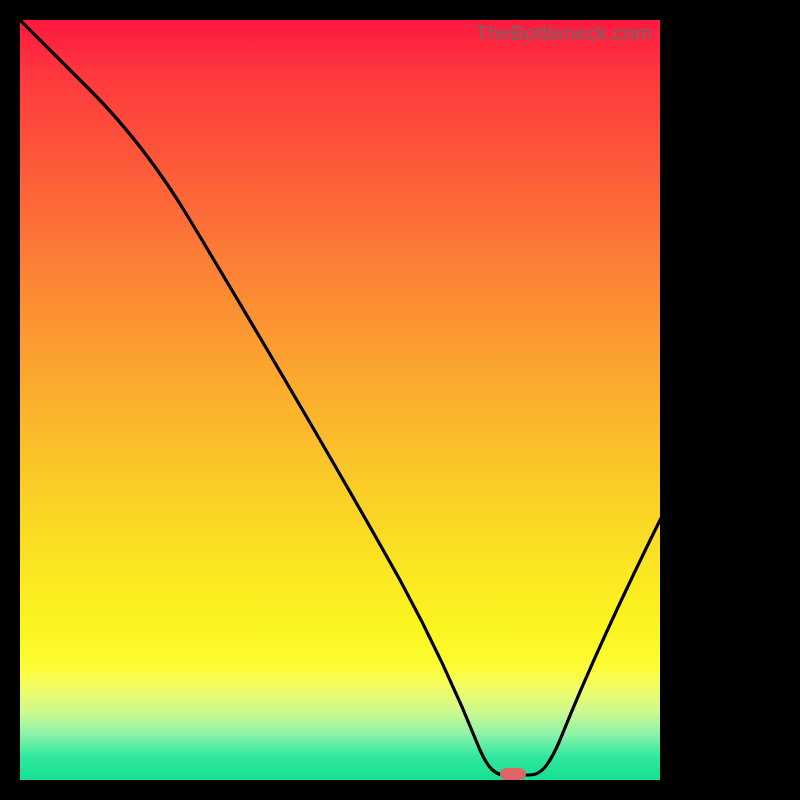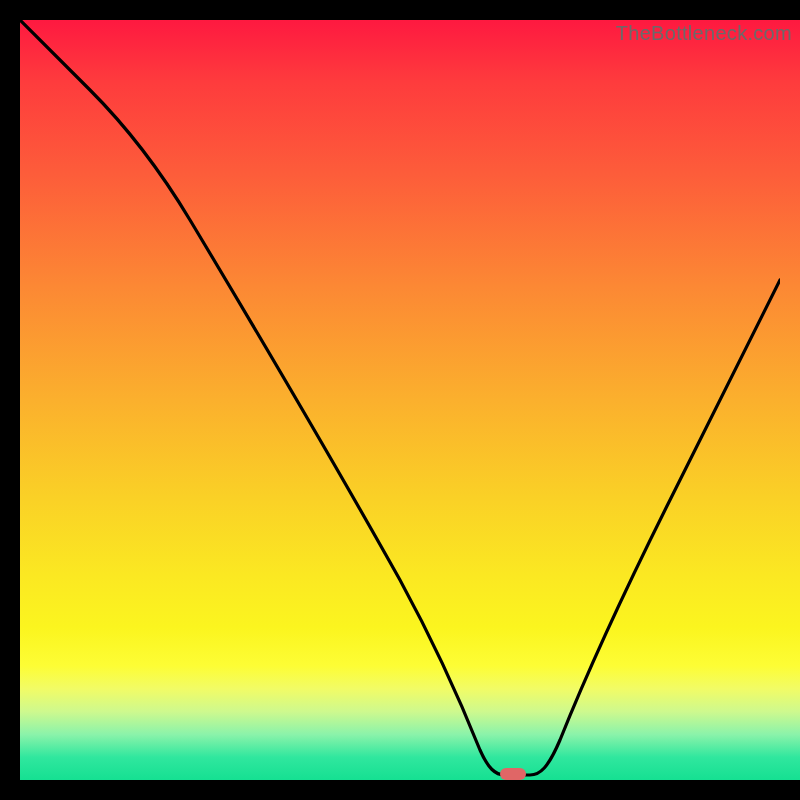--- a/index.html
+++ b/index.html
@@ -14,21 +14,21 @@
   .frame {
     position: relative;
     width: 800px;
     height: 800px;
     background: #000;
   }
   .plot-area {
     position: absolute;
     left: 20px;
     top: 20px;
-    width: 780px;
+    width: 640px;
     height: 760px;
     
     background: linear-gradient(
       to bottom,
       #fe1940 0%,
       #fe3b3d 8%,
       #fd5c3a 20%,
       #fc8834 35%,
       #fbb02d 50%,
       #fad126 63%,

